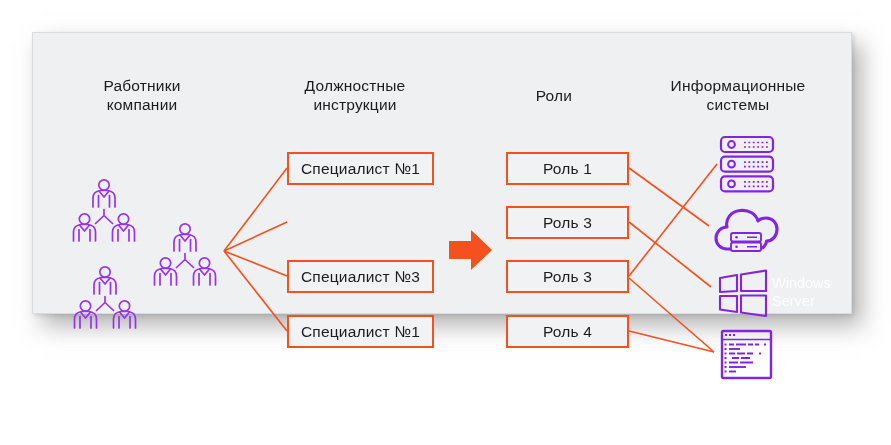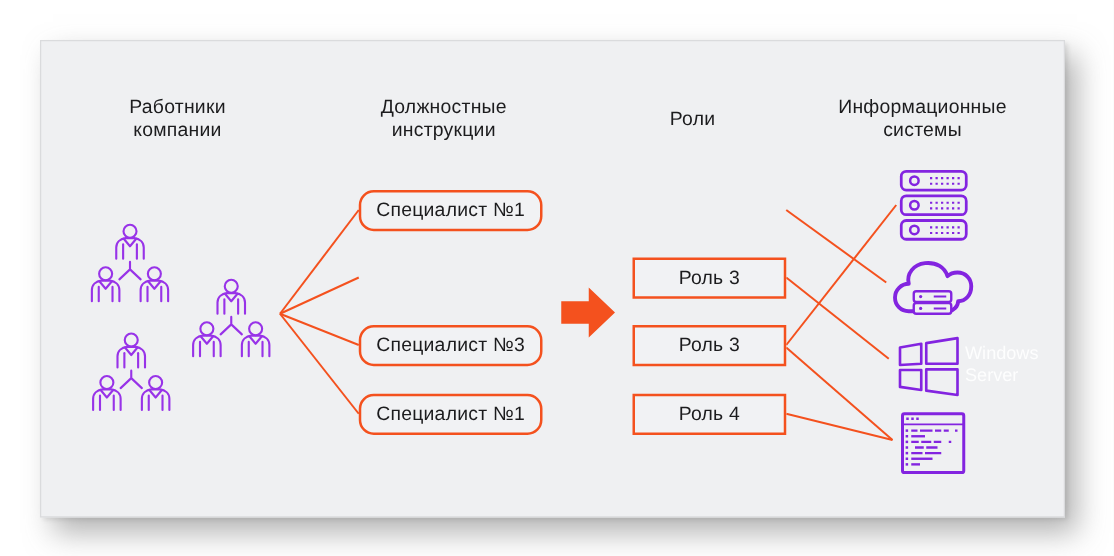--- a/index.html
+++ b/index.html
@@ -1,40 +1,40 @@
 <!DOCTYPE html>
 <html><head>
 <meta charset="utf-8">
 <style>
   html,body{margin:0;padding:0;}
   body{
     width:891px;height:445px;overflow:hidden;background:#ffffff;
     font-family:"Liberation Sans", sans-serif;position:relative;
   }
   .panel{
-    position:absolute;left:32px;top:32px;width:820px;height:382px;
+    position:absolute;left:32px;top:32px;width:820px;height:282px;
     background:#eff0f2;border:1px solid #dadbdd;box-sizing:border-box;
     box-shadow:10px 12px 22px rgba(105,105,105,.5), 2px 2px 4px rgba(0,0,0,.12);
   }
   .overlay{position:absolute;left:0;top:0;width:820px;height:382px;display:block;}
   .hdr{
     position:absolute;text-align:center;font-size:15.5px;line-height:19px;
     color:#1c1c1e;letter-spacing:.2px;
   }
   .hdr-employees{left:49px;top:43px;width:120px;}
   .hdr-instructions{left:260px;top:43px;width:124px;}
   .hdr-roles{left:471px;top:53px;width:100px;}
   .hdr-systems{left:625px;top:43px;width:160px;}
   .obox{
     position:absolute;box-sizing:border-box;height:33px;
     border:2.5px solid #f4511e;background:#f1f2f4;
     display:flex;align-items:center;justify-content:center;
     font-size:15.5px;color:#1c1c1e;letter-spacing:.2px;
   }
-  .spec{left:254px;width:147px;border-radius:12px;}
+  .spec{left:254px;width:147px;}
   .role{left:473px;width:123px;}
   .y0{top:119px}.y1{top:173px}.y2{top:227px}.y3{top:282px}
   .win-label{
     position:absolute;left:739px;top:241px;width:66px;
     font-size:14.5px;line-height:18px;color:rgba(255,255,255,.88);
   }
 </style>
 </head>
 <body>
 
@@ -155,19 +155,20 @@
 
   <div class="hdr hdr-employees">Работники компании</div>
   <div class="hdr hdr-instructions">Должностные инструкции</div>
   <div class="hdr hdr-roles">Роли</div>
   <div class="hdr hdr-systems">Информационные системы</div>
 
   <div class="obox spec y0">Специалист №1</div>
   <div class="obox spec y2">Специалист №3</div>
   <div class="obox spec y3">Специалист №1</div>
 
+  <div class="obox role y0">Роль 1</div>
   <div class="obox role y1">Роль 3</div>
   <div class="obox role y2">Роль 3</div>
   <div class="obox role y3">Роль 4</div>
 
   <div class="win-label">Windows Server</div>
 
 </div>
 
 </body></html>

